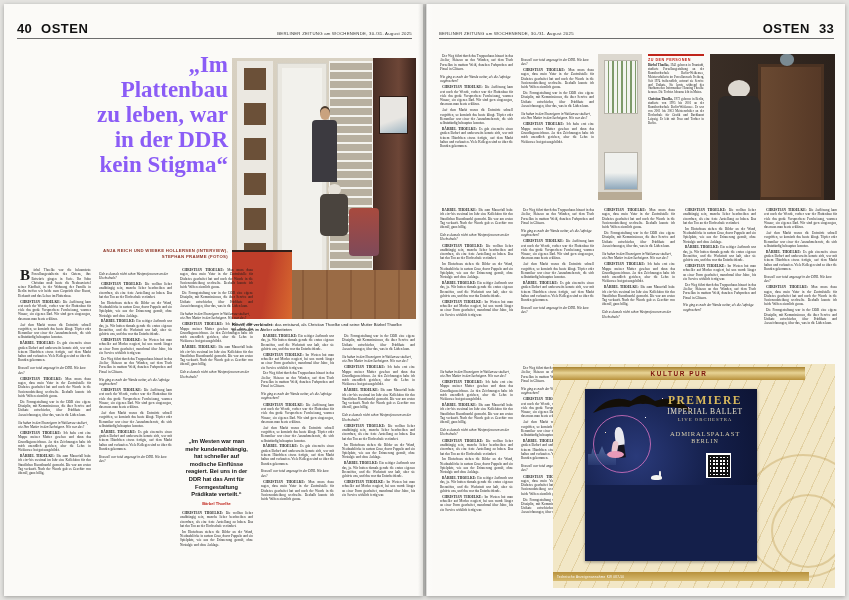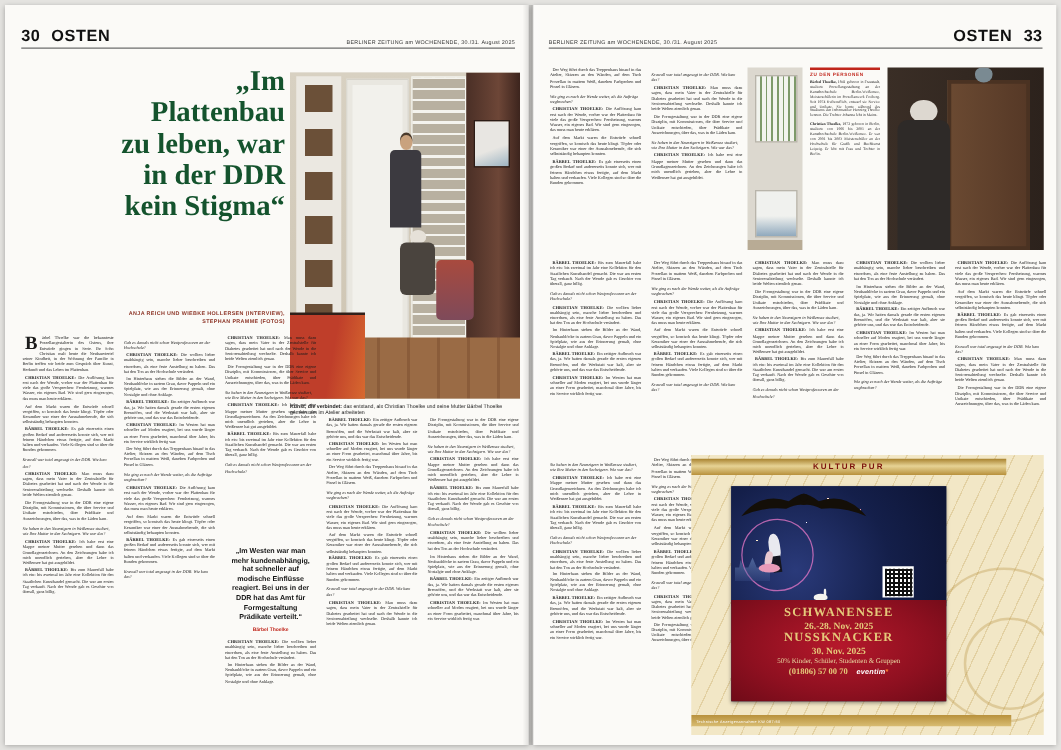--- a/index.html
+++ b/index.html
@@ -11,21 +11,21 @@
   #fold{position:absolute;top:4px;left:418px;width:16px;height:592px;z-index:5;
     background:linear-gradient(90deg,rgba(0,0,0,0) 0%,rgba(0,0,0,.14) 42%,rgba(0,0,0,.20) 50%,rgba(255,255,255,.35) 58%,rgba(0,0,0,0) 100%);}
   
   .pghead{position:absolute;left:13px;right:11px;top:15px;height:17px;border-bottom:1.2px solid #6d6d6d;display:flex;justify-content:space-between;align-items:flex-end;padding-bottom:2px;}
   .pgnum{font-weight:bold;font-size:13px;letter-spacing:.3px;color:#111;}
   .pgsec{font-weight:bold;font-size:13px;letter-spacing:.5px;color:#111;margin-left:9px;}
   .dateline{font-size:4.3px;color:#333;letter-spacing:.25px;white-space:nowrap;}
   .headgroup{display:flex;align-items:flex-end;}
   
   .headline{position:absolute;left:12px;top:48px;width:212px;text-align:right;
-    font-family:"Liberation Serif","DejaVu Serif",serif;font-weight:bold;font-size:23px;line-height:25px;color:#14532d;white-space:pre-line;}
+    font-family:"Liberation Serif","DejaVu Serif",serif;font-weight:bold;font-size:23px;line-height:25px;color:#8b5cf6;white-space:pre-line;}
   .deck{position:absolute;left:6px;top:178px;width:218px;text-align:right;
     font-family:"Liberation Serif","DejaVu Serif",serif;font-size:7.6px;line-height:9.6px;color:#1d1d1d;white-space:pre-line;}
   .byline{position:absolute;left:14px;top:244px;width:210px;text-align:right;
     font-size:4.3px;line-height:6px;font-weight:bold;color:#8d3527;letter-spacing:.3px;white-space:pre-line;}
   
   .bodycol{position:absolute;width:73px;overflow:hidden;
     font-family:"Liberation Serif","DejaVu Serif",serif;font-size:3.4px;line-height:4.3px;color:#1c1c1c;text-align:justify;}
   .seg{margin:0 0 1.5px 0;text-indent:2px;}
   .seg .spk{font-weight:bold;letter-spacing:.1px;}
   .seg.q{font-style:italic;margin:3.5px 0 2px 0;text-indent:0;text-align:left;}
@@ -102,21 +102,21 @@
   .eagle{position:absolute;left:6px;top:2px;}
 </style>
 </head>
 <body>
 
 <div id="spread">
 
   <div class="page" id="page-left">
     <div class="pghead">
       <div class="headgroup">
-        <span class="pgnum">30</span>
+        <span class="pgnum">40</span>
         <span class="pgsec">OSTEN</span>
       </div>
       <span class="dateline">BERLINER ZEITUNG am WOCHENENDE, 30./31. August 2025</span>
     </div>
 
     <div class="headline">„Im
 Plattenbau
 zu leben, war
 in der DDR
 kein Stigma“</div>
@@ -327,35 +327,31 @@
           <svg class="eagle" width="104" height="26" viewBox="0 0 104 26">
             <path d="M2,22 Q18,2 40,10 Q48,4 52,4 Q56,4 64,10 Q86,2 102,22 Q84,14 66,16 Q58,12 52,13 Q46,12 38,16 Q20,14 2,22 Z" fill="#140f08"></path>
             <circle cx="52" cy="7" r="3" fill="#140f08"></circle>
           </svg>
           <div class="ringlight"></div>
           <div class="castle"></div>
           <div class="dancer-m"></div>
           <div class="dancer-f"></div>
           <div class="tutu"></div>
           <div class="swan"></div>
+          <div class="poster-right">
+            <div class="t-premiere">PREMIERE</div>
+            <div class="t-company">IMPERIAL BALLET</div>
+            <div class="t-orch">LIVE ORCHESTRA</div>
+            <div class="t-venue">ADMIRALSPALAST</div>
+            <div class="t-city">BERLIN</div>
+          </div>
           <div id="qr">
               <div class="mods"></div>
             </div>
         </div>
-        <div class="red" style="padding-top:5px;">
-          <div class="t-show">SCHWANENSEE</div>
-          <div class="t-date">26.-28. Nov. 2025</div>
-          <div class="t-show">NUSSKNACKER</div>
-          <div class="t-date">30. Nov. 2025</div>
-          <div class="t-disc">50% Kinder, Schüler, Studenten &amp; Gruppen</div>
-          <div class="t-phone-row">
-            <span class="t-phone">(01806) 57 00 70</span>
-            <span class="t-eventim"><span>eventim</span><i>*</i></span>
-          </div>
-        </div>
       </div>
 
       <div id="ad-footer">
         <span>Technische Anzeigenannahme KW 087-50</span>
       </div>
     </div>
   </div>
 
   <div id="fold"></div>
 </div>

